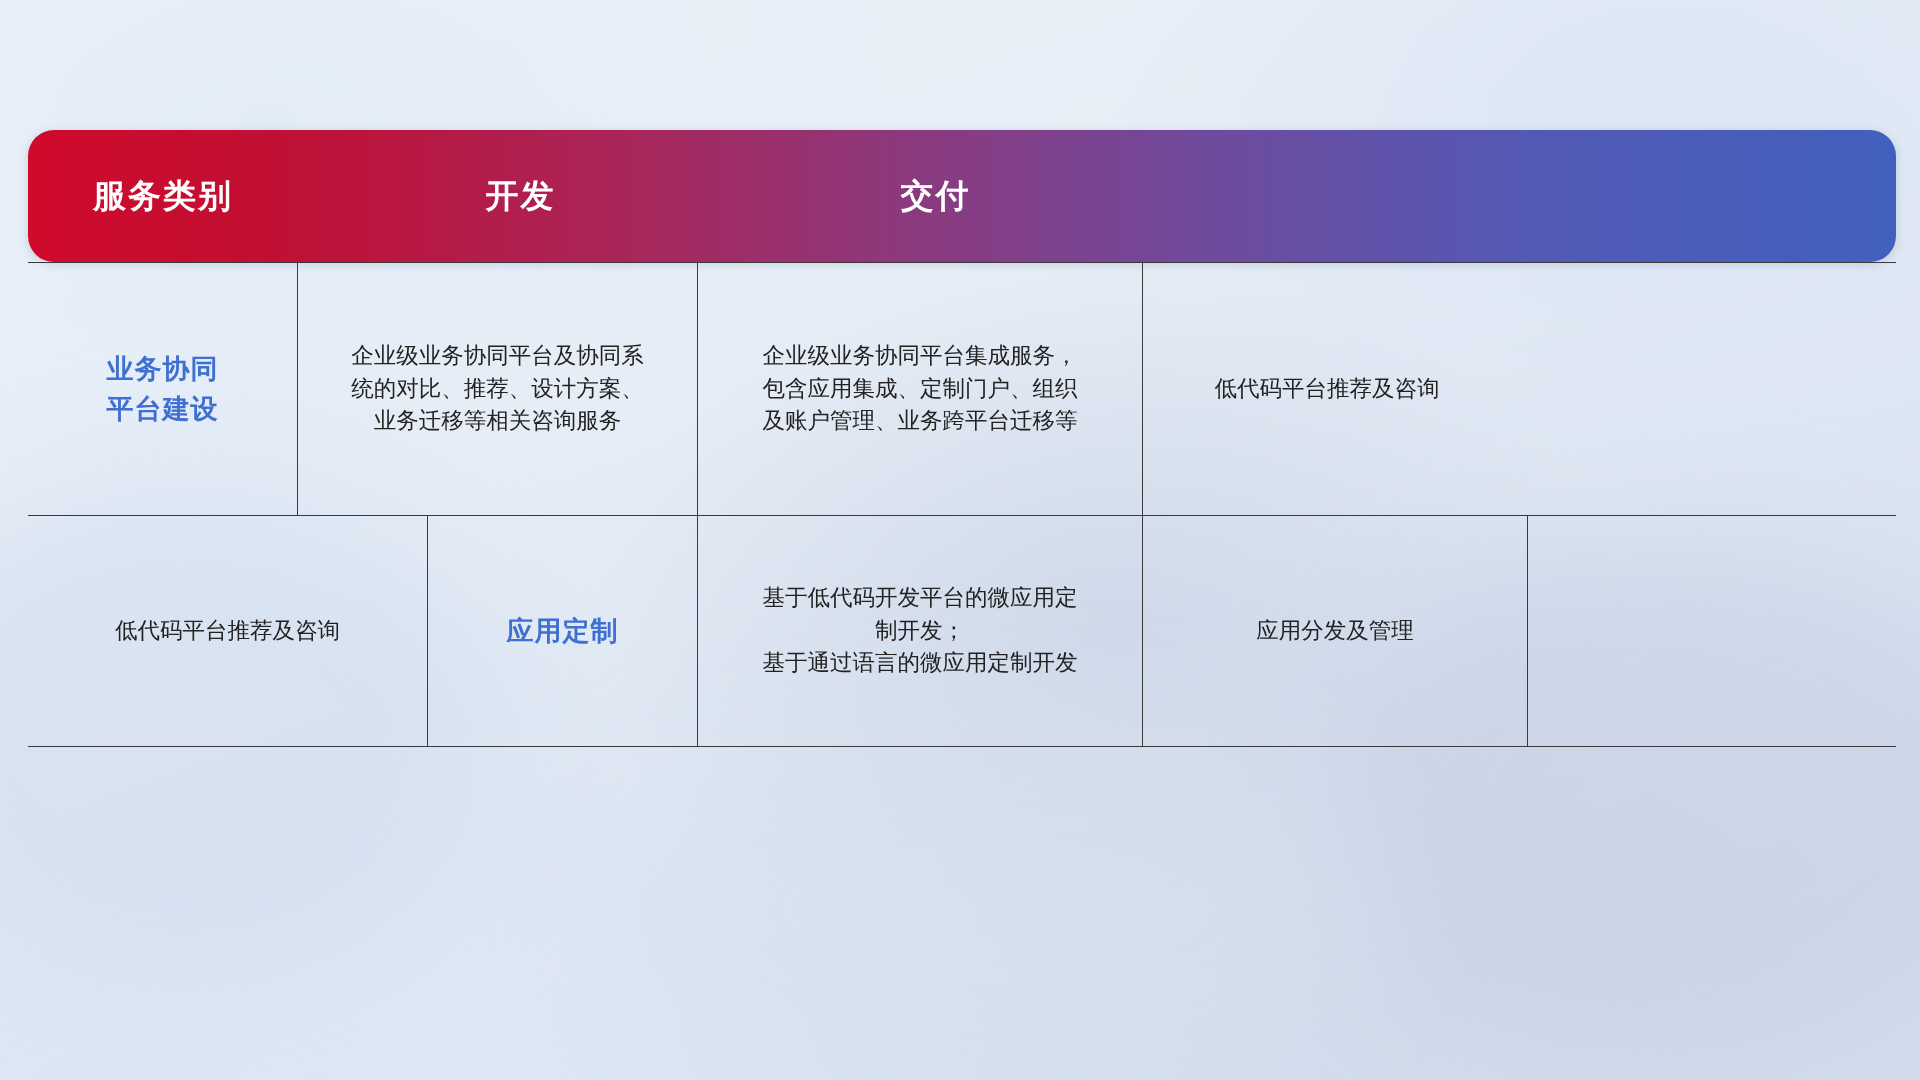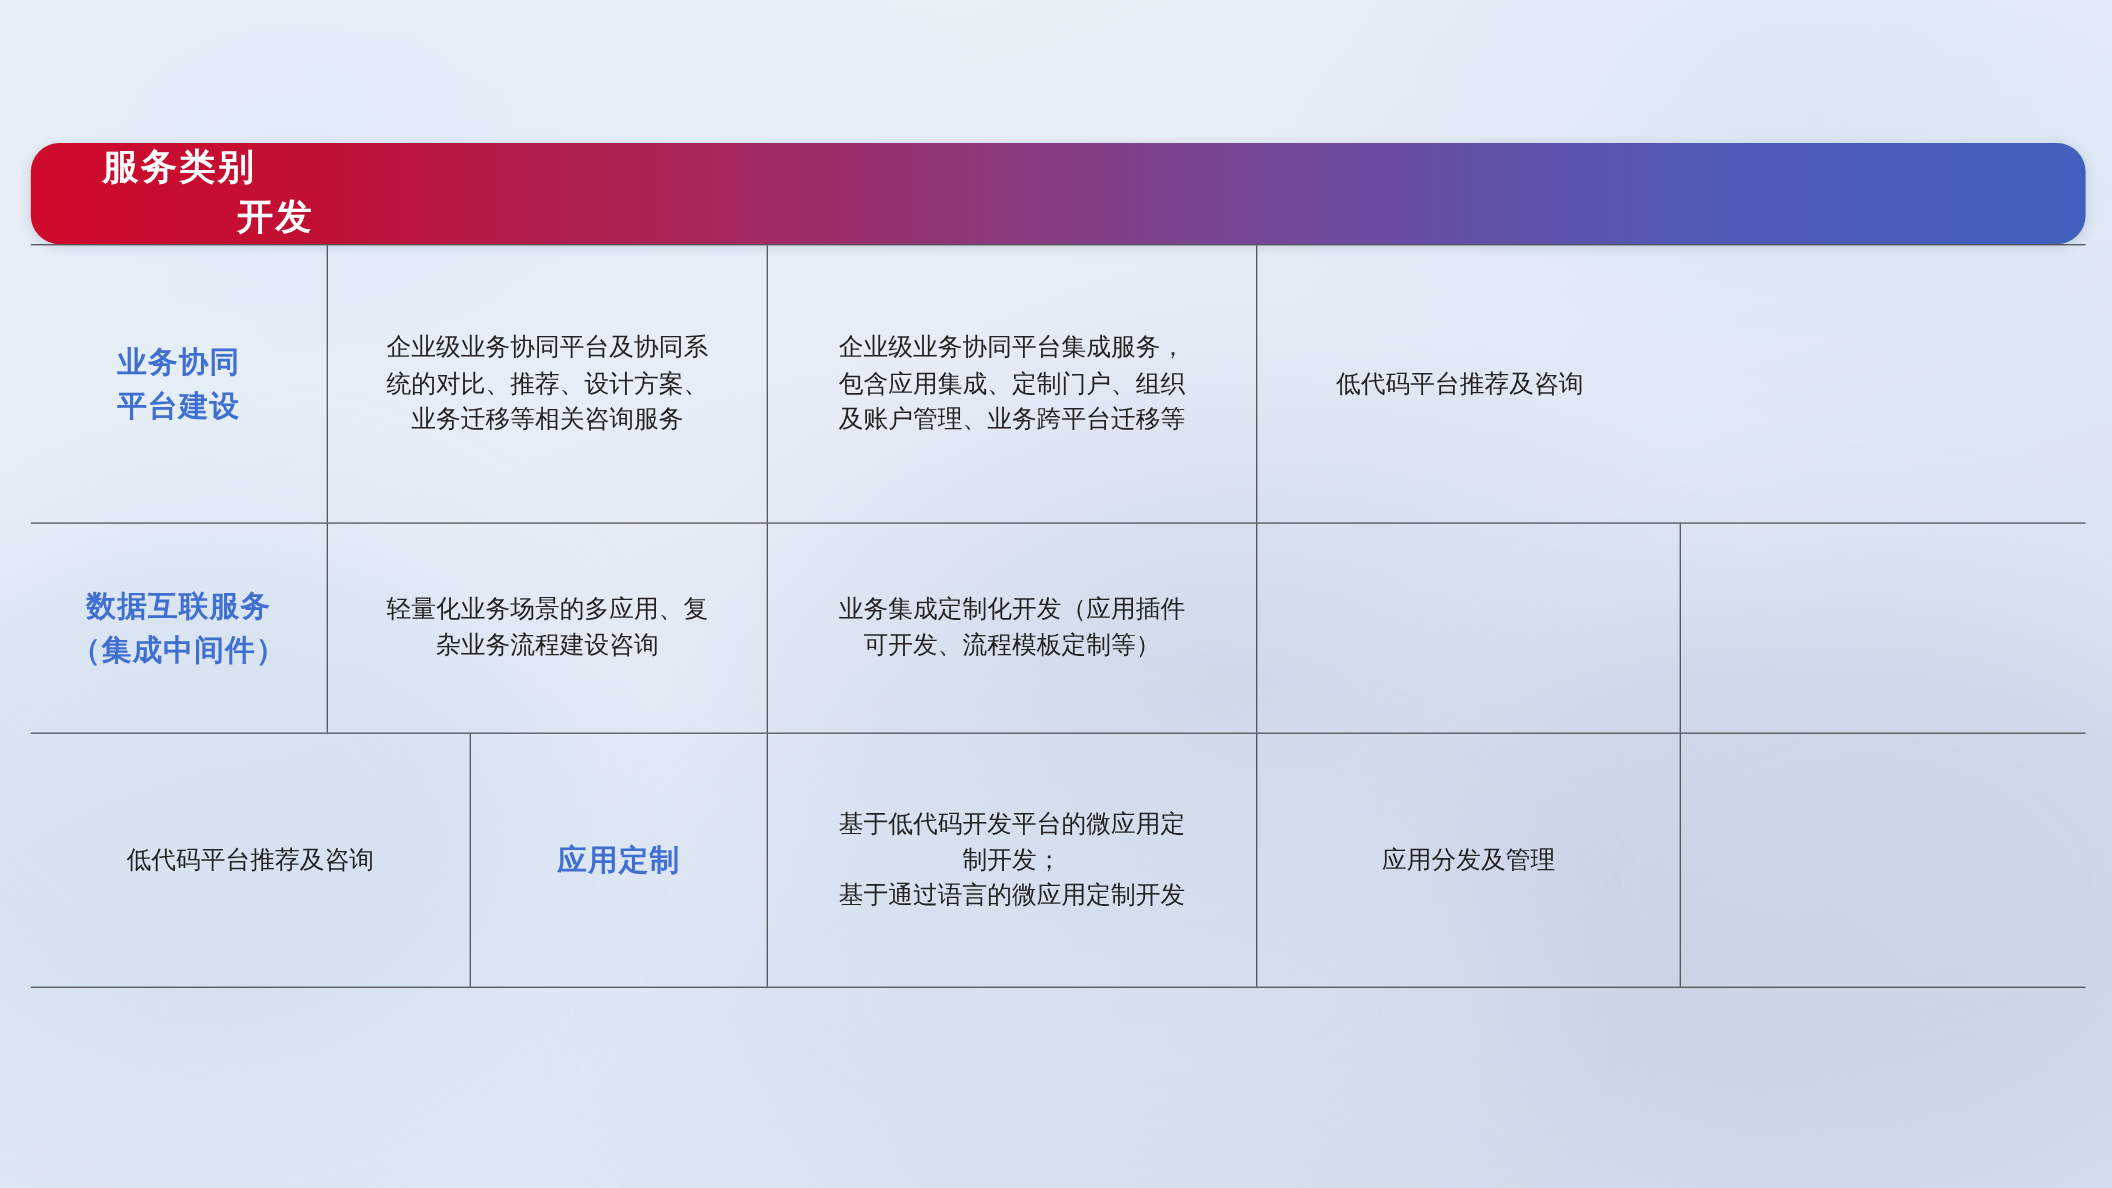--- a/index.html
+++ b/index.html
@@ -38,26 +38,25 @@
 
   .table-wrap {
     position: absolute;
     left: 28px;
     top: 130px;
     width: 1868px;
   }
 
   .header-row {
     display: flex;
-    height: 92px;
+    height: 132px;
     border-radius: 26px;
     overflow: hidden;
     background: linear-gradient(90deg, #cf0a2c 0%, #c10f33 13%, #a7275c 33%, #8a3a7f 48%, #6f4a9d 63%, #5359b4 80%, #4160bd 100%);
     box-shadow: 0 2px 10px rgba(60,70,110,0.18);
-    flex-direction: column;
   }
   .header-cell {
     display: flex;
     align-items: center;
     justify-content: center;
     color: #ffffff;
     font-size: 33px;
     font-weight: bold;
     letter-spacing: 2px;
   }
@@ -86,20 +85,21 @@
     white-space: pre-line;
   }
   .cell.divider { border-right: 1px solid #3a3a3a; }
 
   .cell-category {
     color: #3f6fd0;
     font-size: 27px;
     font-weight: bold;
     letter-spacing: 1px;
     line-height: 1.5;
+    text-align: right;
   }
 
   
   .c0 { width: 270px; }
   .c1 { width: 400px; }
   .c2 { width: 445px; text-align: center; }
   .c3 { width: 385px; }
   .c4 { width: 368px; }
 
   .row-h0 { height: 252px; }
@@ -129,30 +129,20 @@
 平台建设</div>
         <div class="cell c1 divider">企业级业务协同平台及协同系
 统的对比、推荐、设计方案、
 业务迁移等相关咨询服务</div>
         <div class="cell c2 divider">企业级业务协同平台集成服务，
 包含应用集成、定制门户、组织
 及账户管理、业务跨平台迁移等</div>
         <div class="cell c4">低代码平台推荐及咨询</div>
       </div>
 
-      <div class="body-row row-h1">
-        <div class="cell cell-category c0 divider">数据互联服务
-（集成中间件）</div>
-        <div class="cell c1 divider">轻量化业务场景的多应用、复
-杂业务流程建设咨询</div>
-        <div class="cell c2 divider">业务集成定制化开发（应用插件
-可开发、流程模板定制等）</div>
-        <div class="cell c3 divider"></div>
-        <div class="cell c4"></div>
-      </div>
 
       <div class="body-row row-h2">
         <div class="cell c1 divider">低代码平台推荐及咨询</div>
         <div class="cell cell-category c0 divider">应用定制</div>
         <div class="cell c2 divider">基于低代码开发平台的微应用定
 制开发；
 基于通过语言的微应用定制开发</div>
         <div class="cell c3 divider">应用分发及管理</div>
         <div class="cell c4"></div>
       </div>

